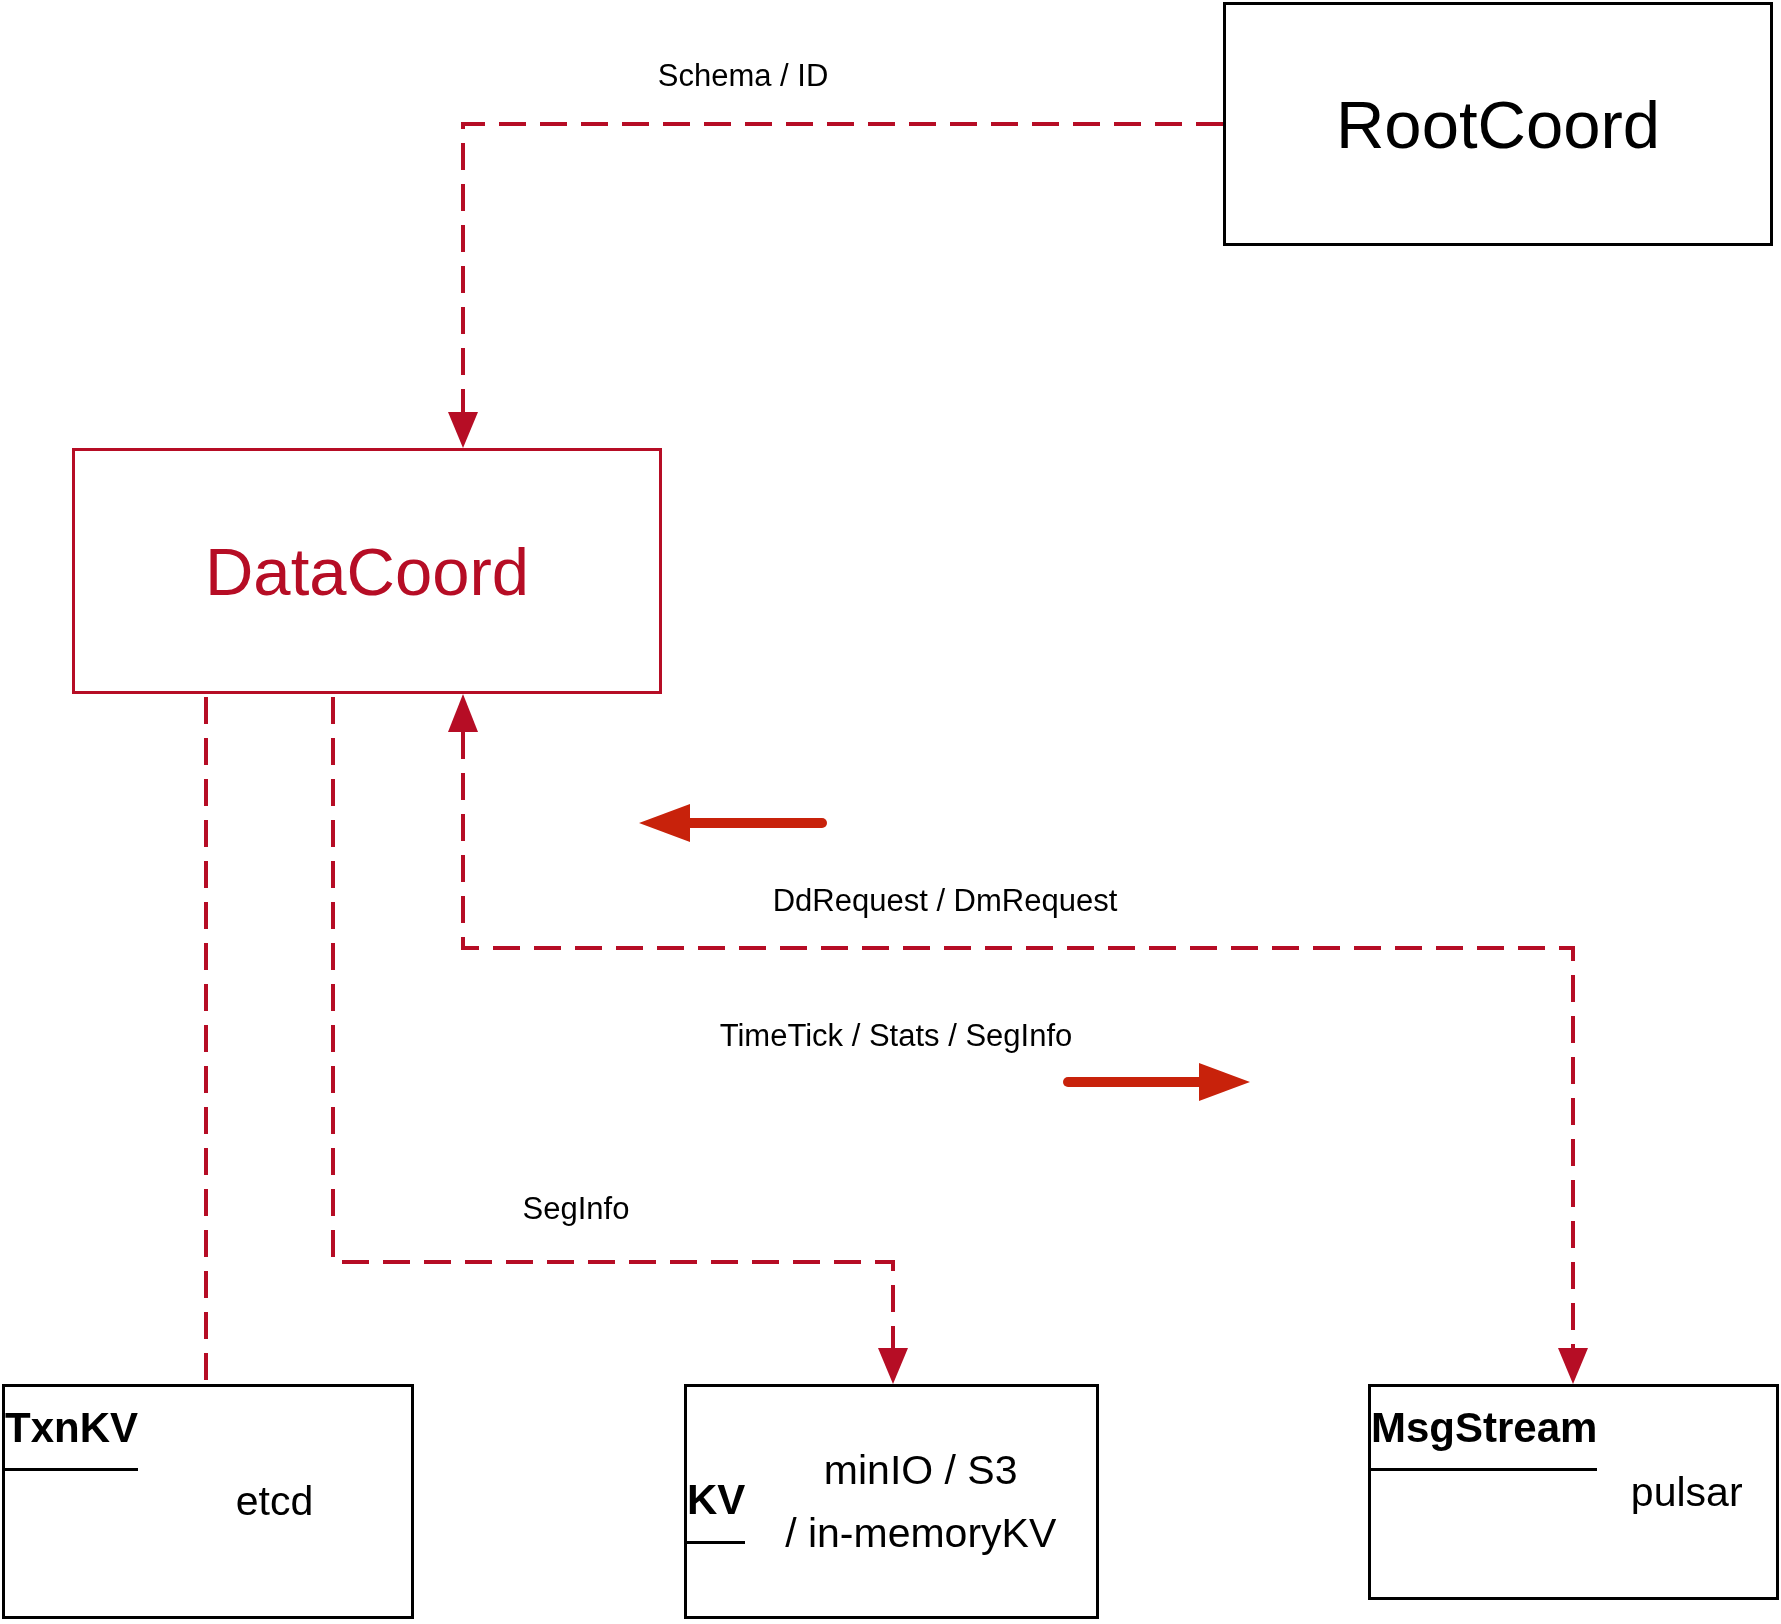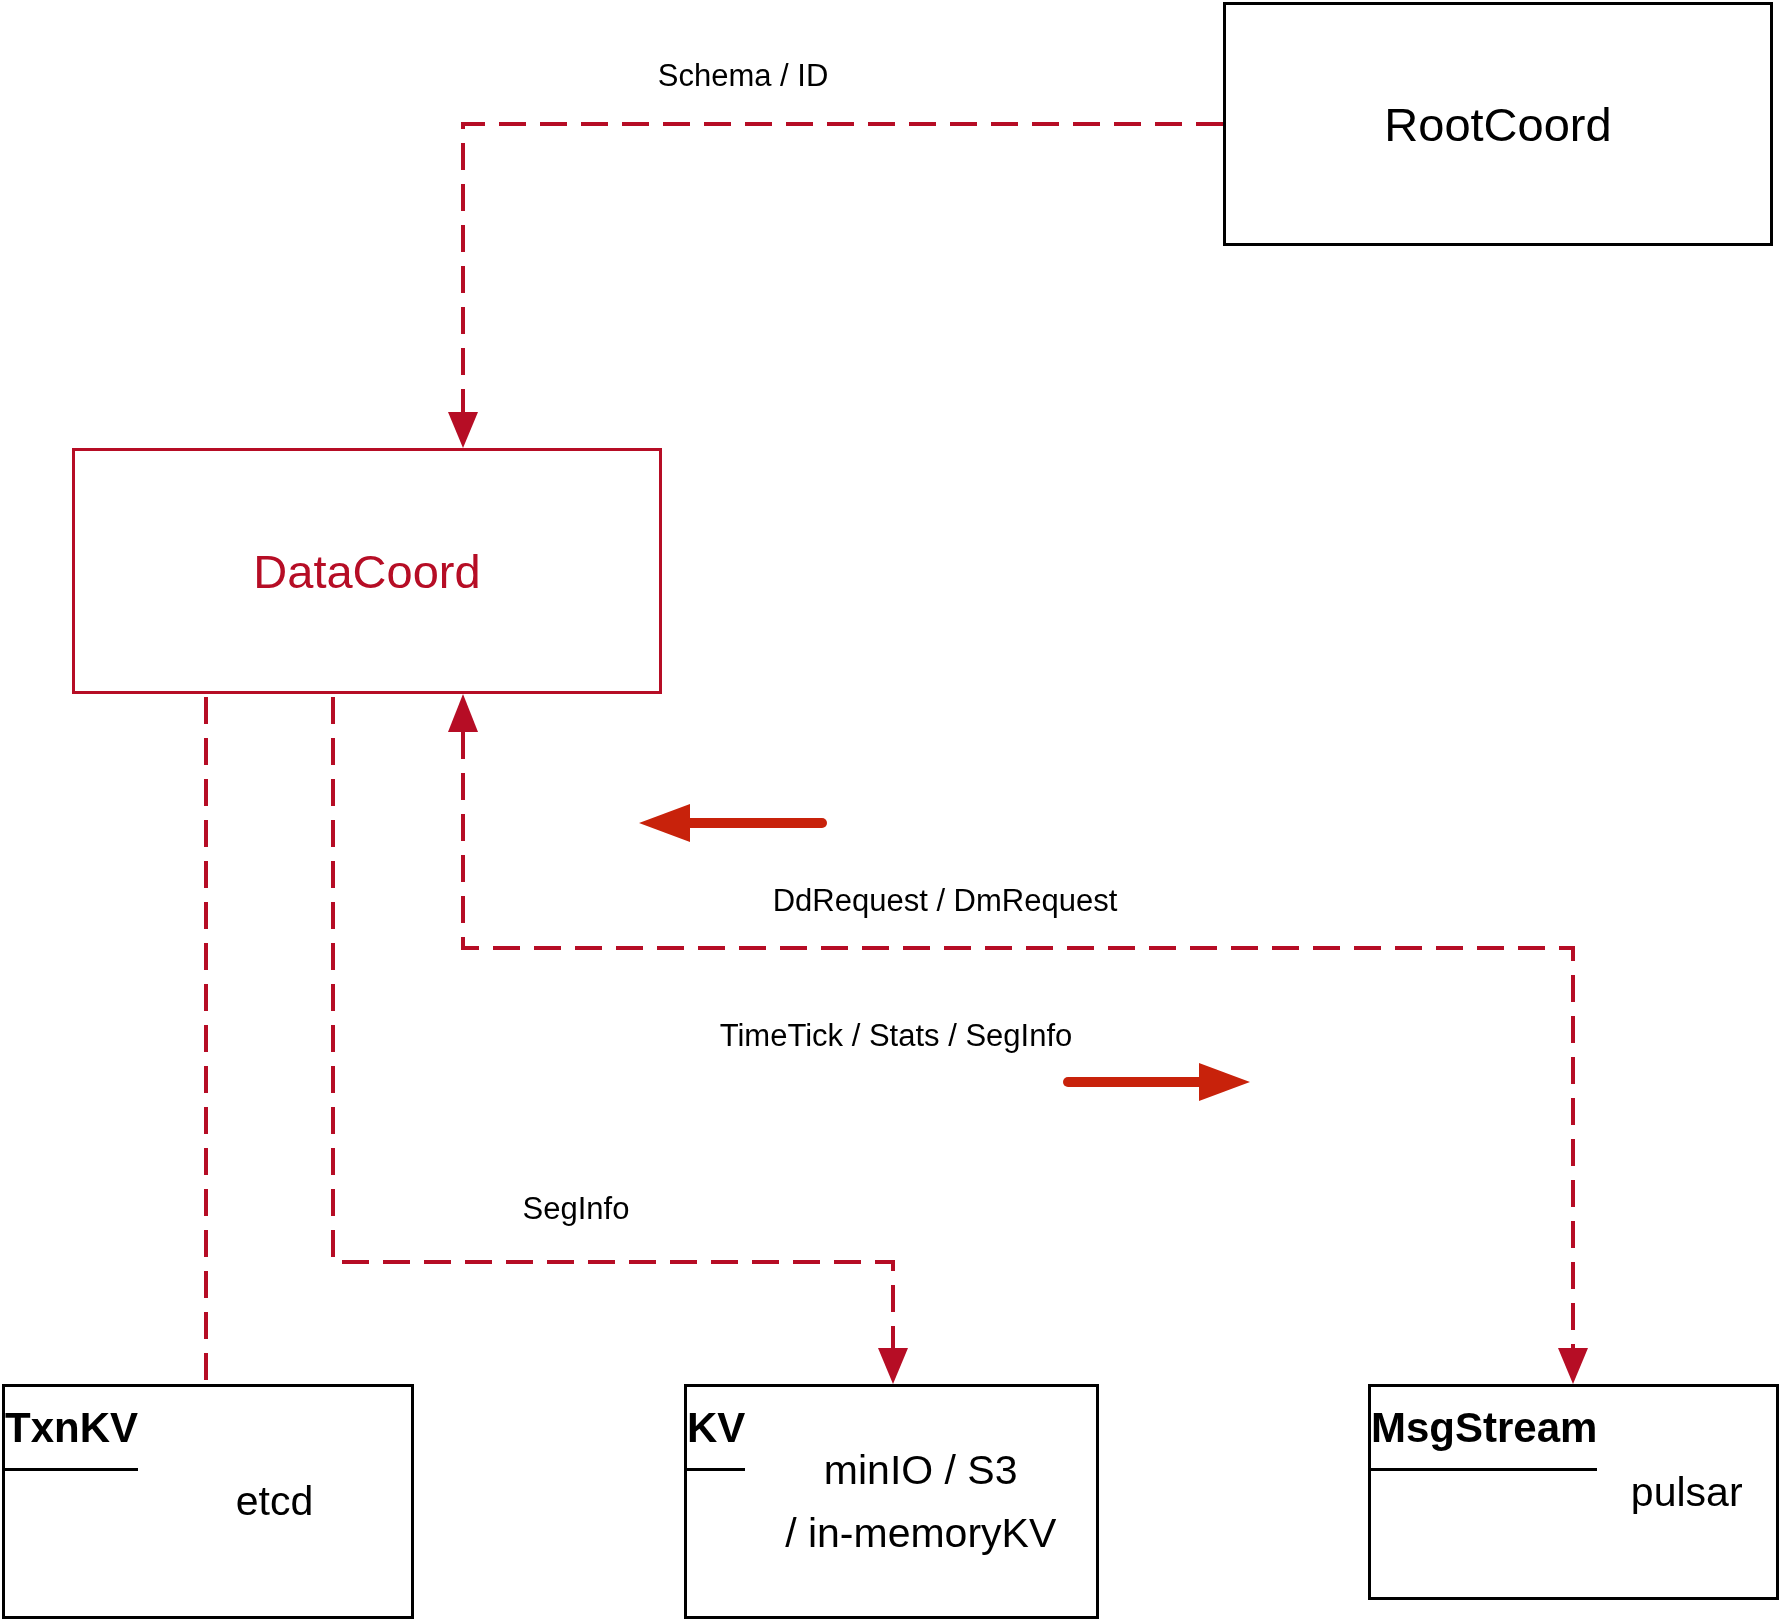--- a/index.html
+++ b/index.html
@@ -33,38 +33,38 @@
   }
   .solid-arrowhead{fill:var(--solid-arrow-red);stroke:none;}
 
   .node{
     position:absolute;
     box-sizing:border-box;
     background:var(--background);
     display:flex;align-items:center;justify-content:center;
   }
   .node-plain{border:3px solid var(--node-border-black);}
-  .node-label{font-size:47px;color:var(--text-black);white-space:nowrap;}
+  .node-label{font-size:67px;color:var(--text-black);white-space:nowrap;}
 
   .node-root{left:1223px;top:2px;width:550px;height:244px;}
   .node-data{
     left:72px;top:448px;width:590px;height:246px;
     border:3px solid var(--crimson);
   }
   .node-data .node-label{color:var(--crimson);}
 
   .store{
     position:absolute;
     box-sizing:border-box;
     border:3px solid var(--node-border-black);
     background:var(--background);
     display:flex;flex-direction:row;
   }
   .store-txnkv{left:2px;top:1384px;width:412px;height:235px;}
-  .store-kv{left:684px;top:1384px;width:415px;height:235px;}
+  .store-kv{left:684px;top:1384px;width:415px;height:235px;align-items:center;}
   .store-msgstream{left:1368px;top:1384px;width:411px;height:216px;}
   .store-title{
     box-sizing:border-box;
     height:84px;
     border-bottom:3px solid var(--node-border-black);
     display:flex;align-items:center;justify-content:center;
     font-size:42px;font-weight:bold;color:var(--text-black);
     white-space:nowrap;
   }
   .store-content{

